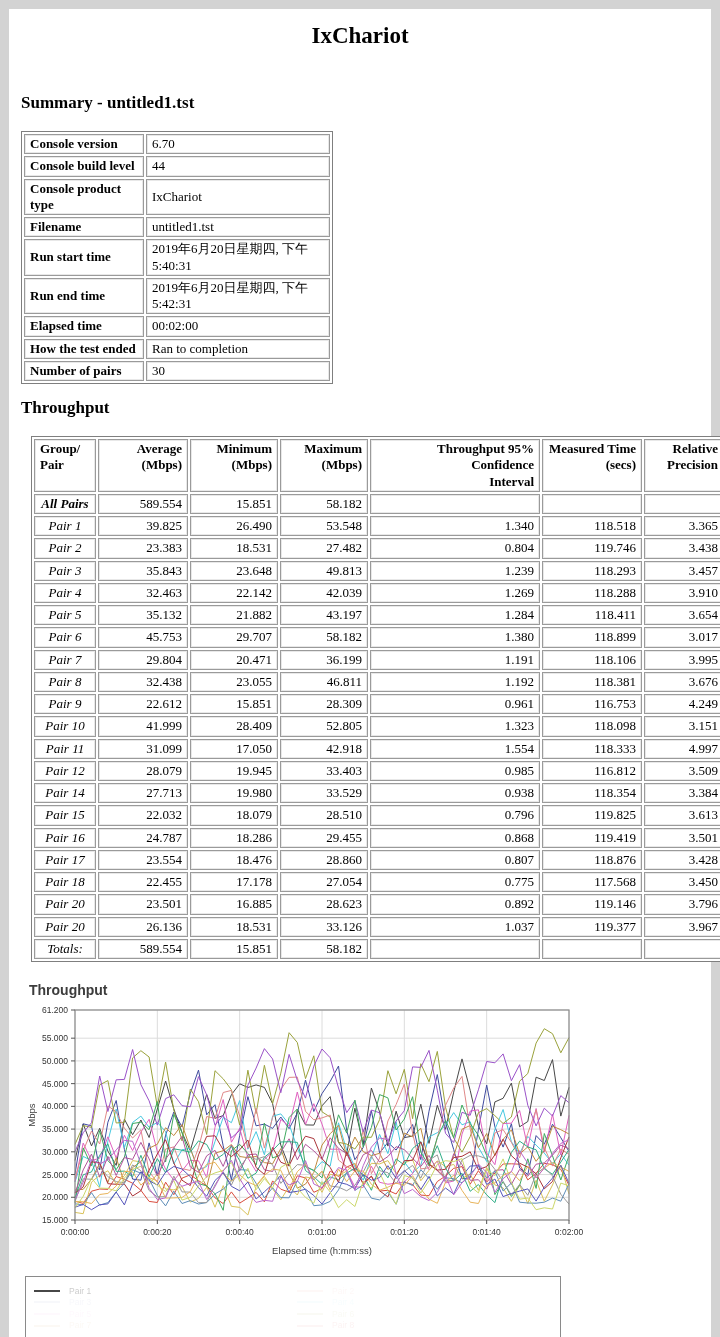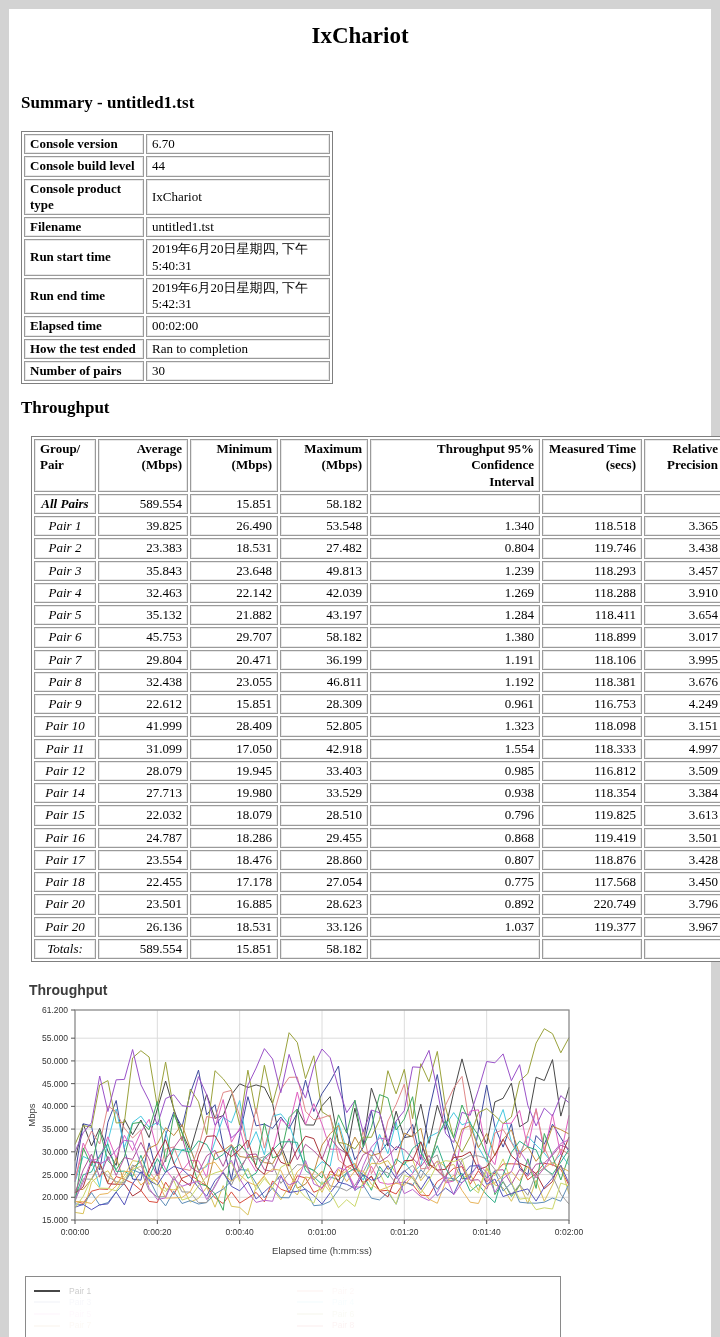--- a/index.html
+++ b/index.html
@@ -336,21 +336,21 @@
           <td>0.775</td>
           <td>117.568</td>
           <td>3.450</td>
         </tr>
         <tr>
           <td>Pair 20</td>
           <td>23.501</td>
           <td>16.885</td>
           <td>28.623</td>
           <td>0.892</td>
-          <td>220.749</td>
+          <td>119.146</td>
           <td>3.796</td>
         </tr>
         <tr>
           <td>Pair 20</td>
           <td>26.136</td>
           <td>18.531</td>
           <td>33.126</td>
           <td>1.037</td>
           <td>119.377</td>
           <td>3.967</td>

